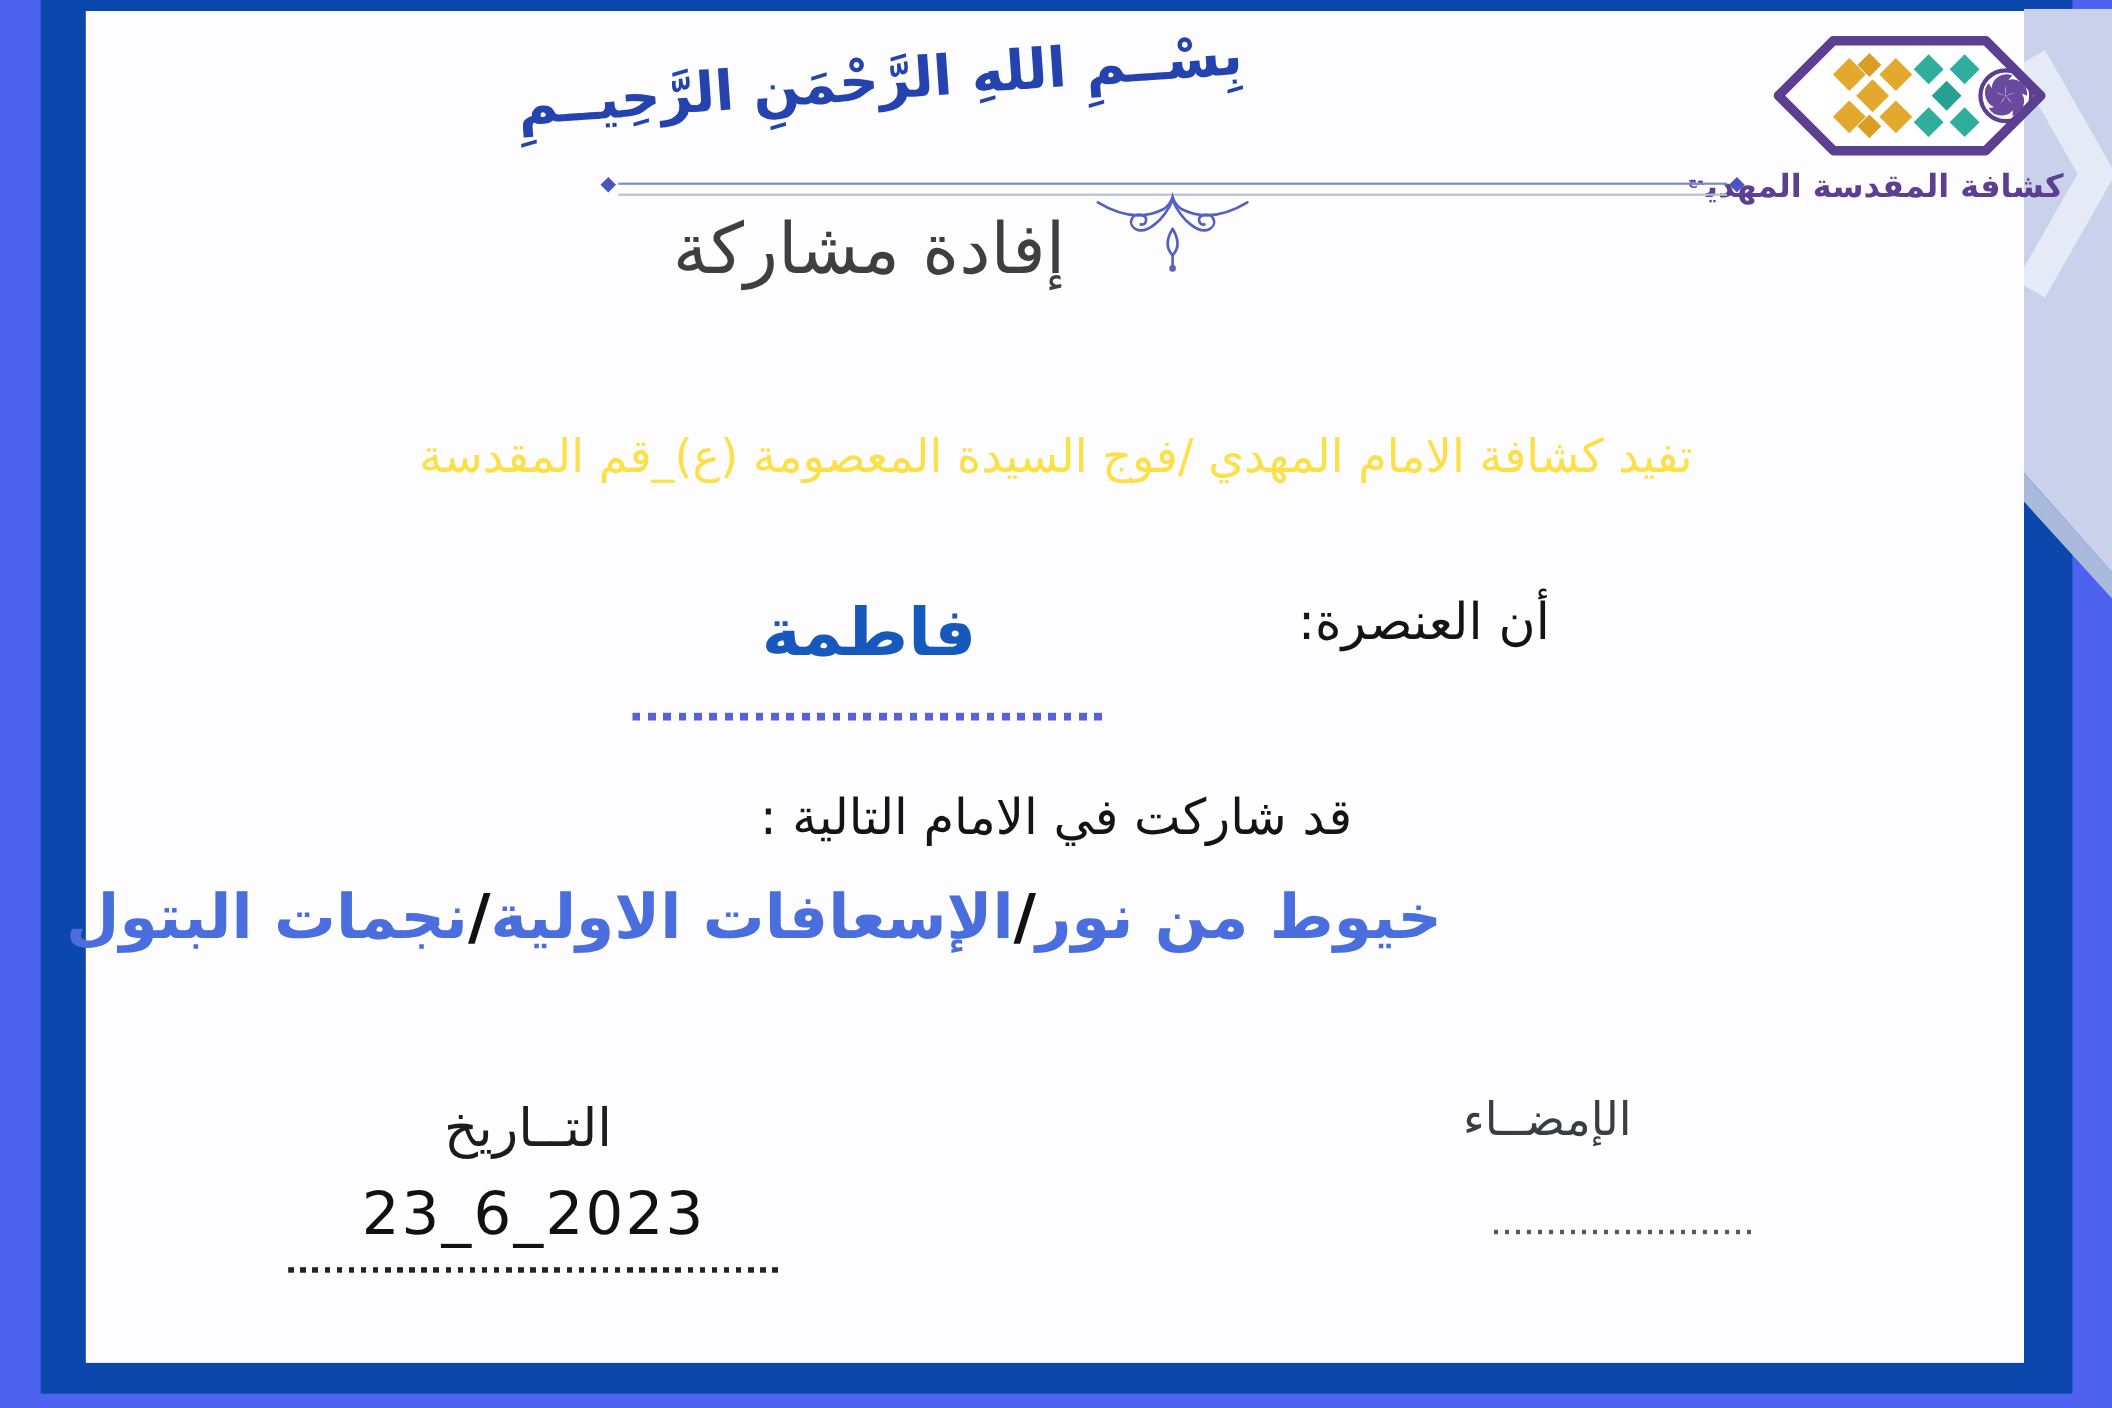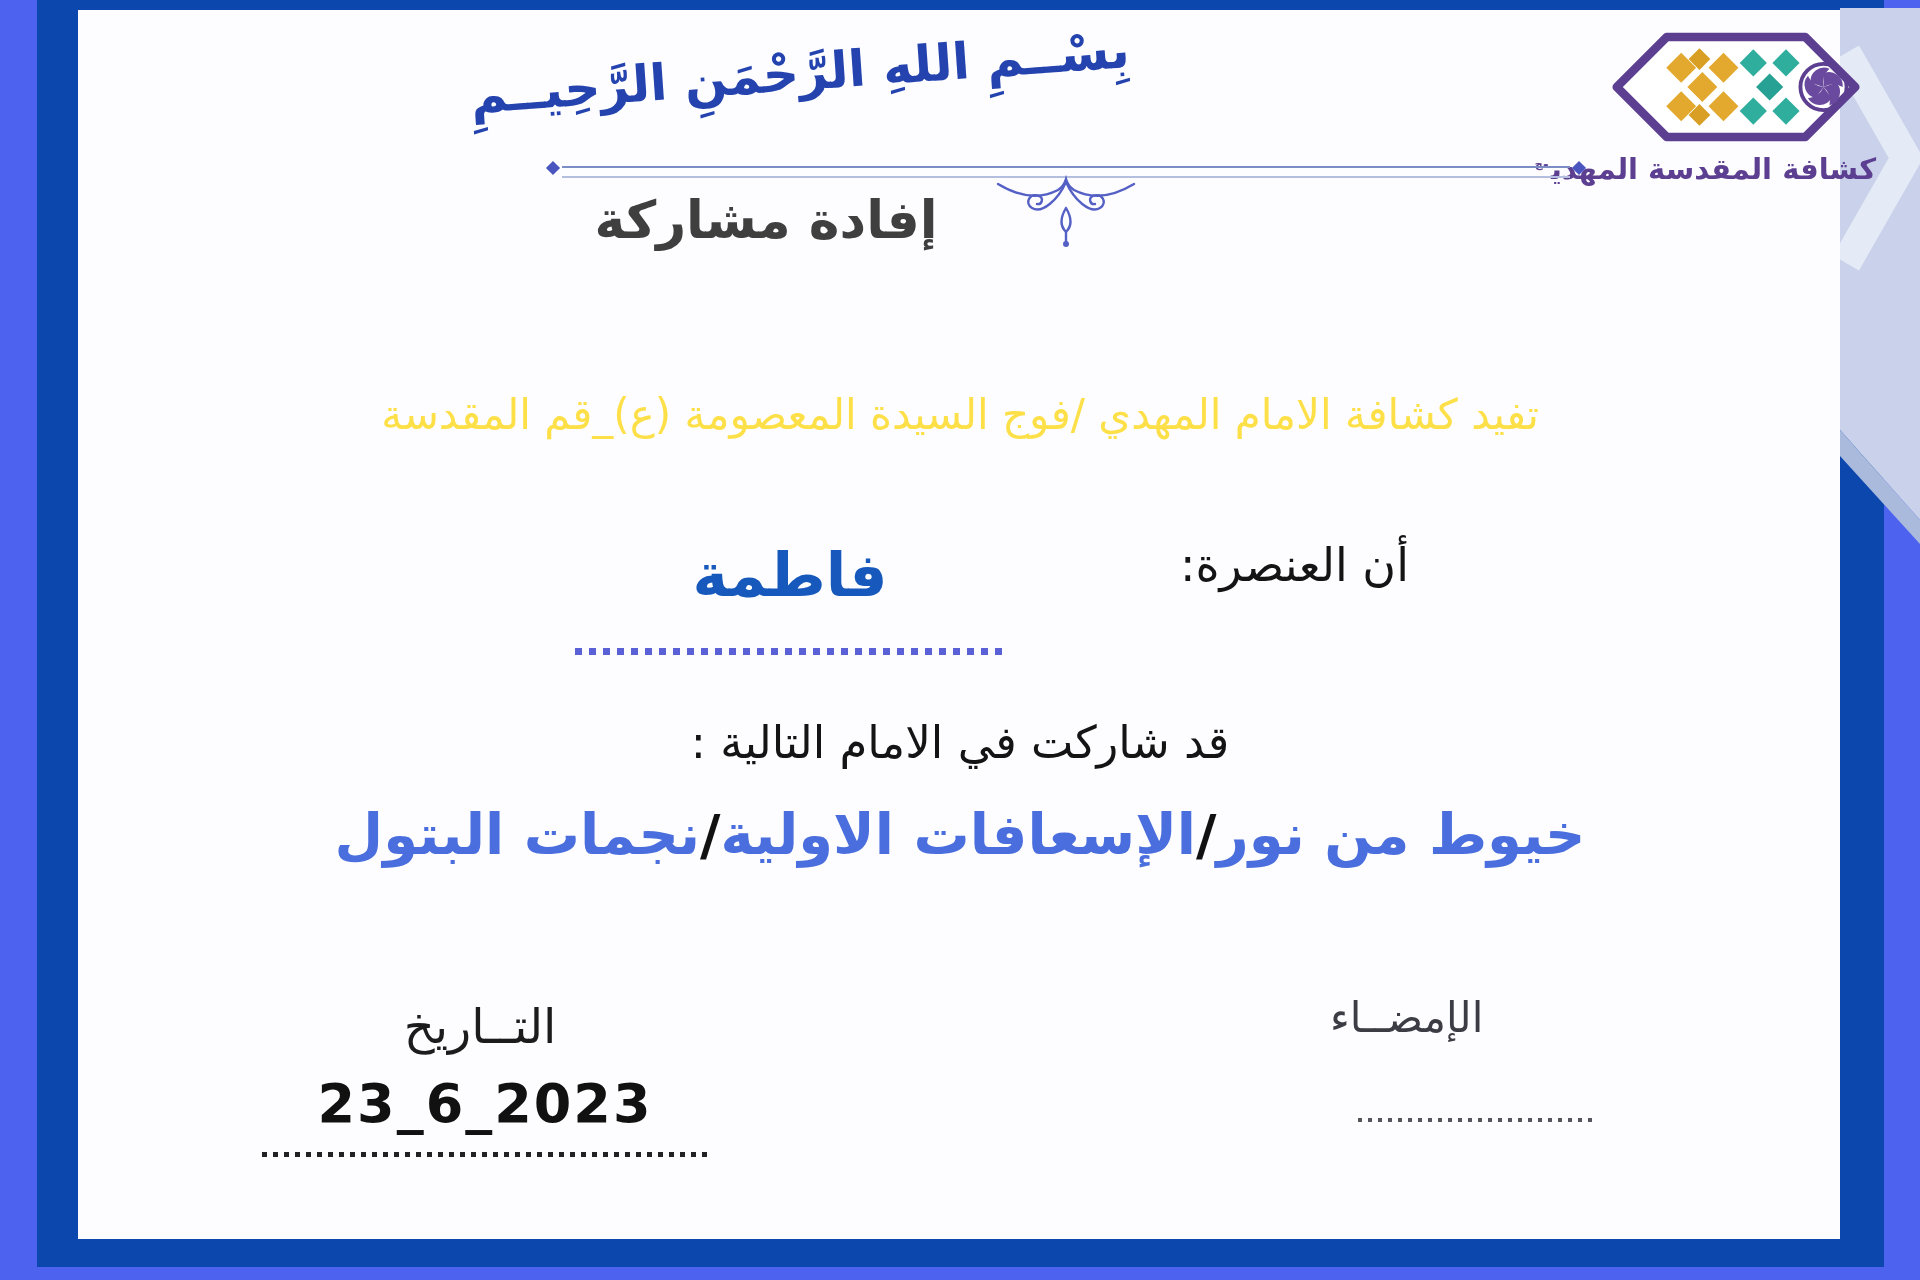--- a/index.html
+++ b/index.html
@@ -33,22 +33,22 @@
     border-top:2px solid #7c8cc4;border-bottom:2px solid #b4bede;
   }
   .divider .dot{
     position:absolute;top:-5px;width:10px;height:10px;background:#4a55c0;
     transform:rotate(45deg);
   }
   .divider .dot.l{left:-14px;} .divider .dot.r{right:-14px;}
   .ornament{left:986px;top:174px;width:160px;height:74px;}
   
   .title{
-    left:416px;top:190px;width:700px;text-align:center;direction:rtl;
-    color:#3f3f3f;font-size:52px;font-weight:bold;white-space:nowrap;
+    left:440px;top:190px;width:700px;text-align:center;direction:rtl;
+    color:#3f3f3f;font-size:64px;font-weight:normal;white-space:nowrap;
   }
   .intro{
     left:90px;top:390px;width:1740px;text-align:center;direction:rtl;
     color:#fde047;font-size:42px;white-space:nowrap;
   }
   .member-label{
     left:1180px;top:538px;width:260px;text-align:left;direction:rtl;
     color:#141414;font-size:46px;white-space:nowrap;
   }
   .member-name{
@@ -57,32 +57,32 @@
   }
   .name-line{
     left:575px;top:648px;width:430px;height:7px;
     background:repeating-linear-gradient(90deg,#5a60d6 0 7px,transparent 7px 14px);
   }
   .participation{
     left:110px;top:716px;width:1700px;text-align:center;direction:rtl;
     color:#141414;font-size:45px;white-space:nowrap;
   }
   .workshops{
-    left:60px;top:802px;width:1800px;text-align:center;direction:rtl;
+    left:60px;top:802px;width:1800px;text-align:left;direction:rtl;
     color:#4a6edd;font-size:56px;font-weight:bold;white-space:nowrap;
   }
   .workshops .sep{color:#111;}
   
   .date-label{
     left:330px;top:998px;width:300px;text-align:center;direction:rtl;
     color:#1c1c1c;font-size:48px;white-space:nowrap;
   }
   .date-value{
     left:260px;top:1072px;width:450px;text-align:center;
-    color:#111;font-size:54px;font-weight:bold;letter-spacing:2px;white-space:nowrap;
+    color:#111;font-size:54px;font-weight:normal;letter-spacing:2px;white-space:nowrap;
   }
   .date-line{
     left:262px;top:1152px;width:450px;height:5px;
     background:repeating-linear-gradient(90deg,#222 0 5px,transparent 5px 11px);
   }
   .sig-label{
     left:1330px;top:993px;width:280px;text-align:left;direction:rtl;
     color:#3c3c44;font-size:42px;letter-spacing:1px;white-space:nowrap;
   }
   .sig-line{

